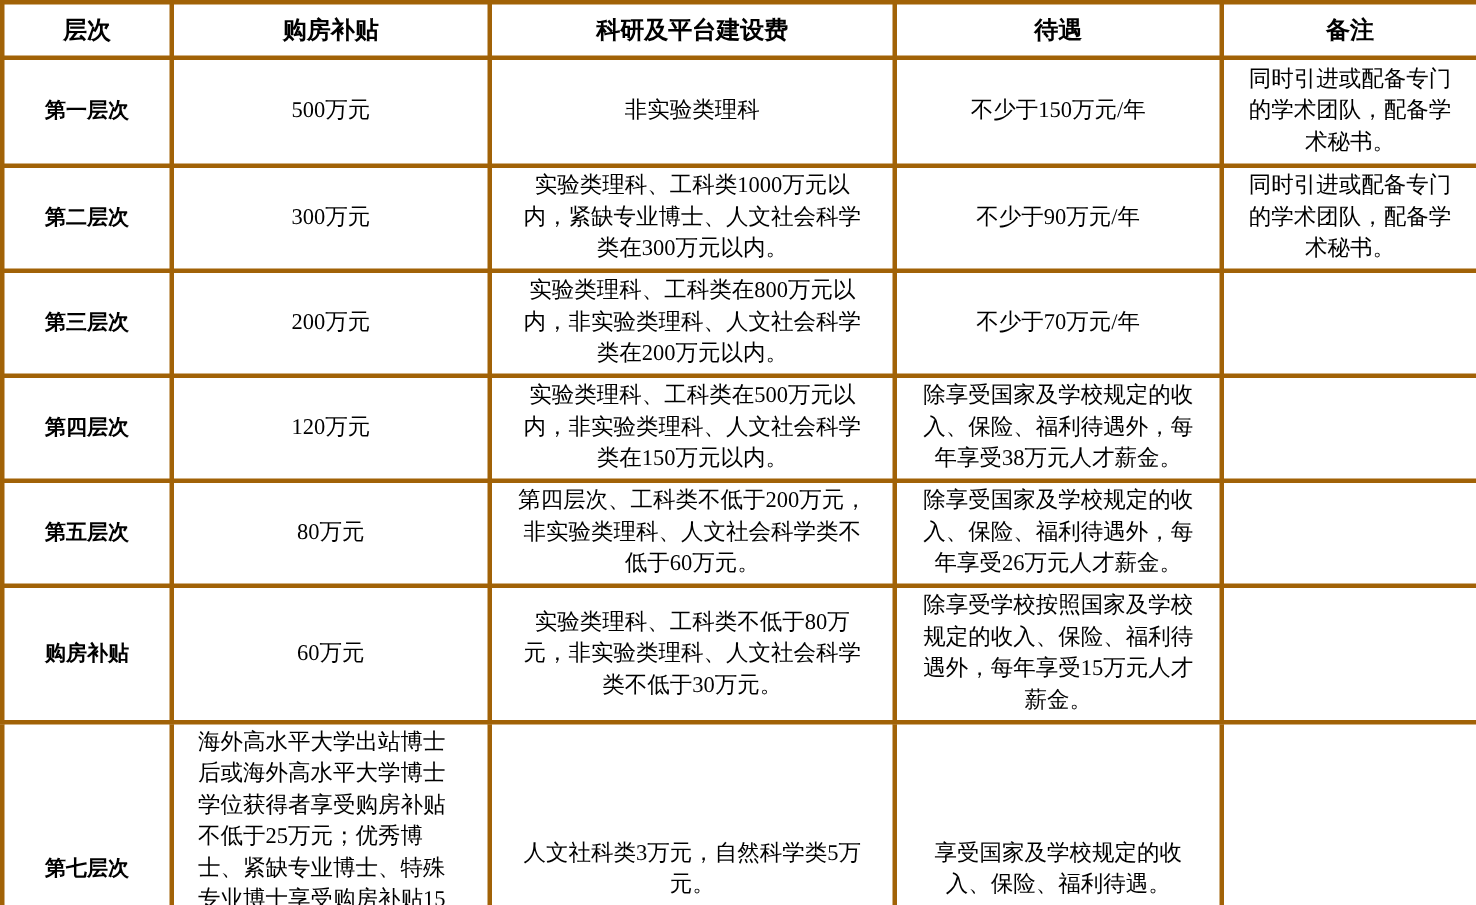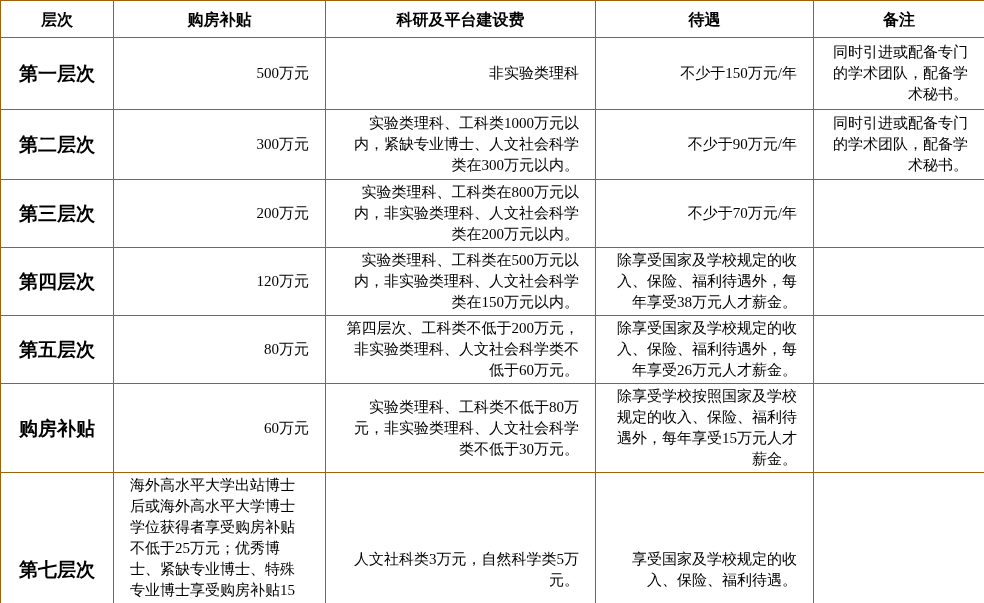--- a/index.html
+++ b/index.html
@@ -8,43 +8,43 @@
     background: #ffffff;
   }
   table {
     border-collapse: collapse;
     table-layout: fixed;
     width: 984px;
     color: #000000;
     font-family: "Liberation Serif", "DejaVu Serif", serif;
   }
   th, td {
-    border: 1px solid #a16207;
+    border: 3px solid #a16207;
     vertical-align: middle;
     font-size: 15px;
     line-height: 21px;
     padding: 2px 16px;
     overflow: hidden;
     word-break: break-all;
   }
   th {
     font-weight: bold;
     font-size: 16px;
     text-align: center;
   }
   td.c-level {
     text-align: center;
     font-weight: bold;
-    font-size: 19px;
+    font-size: 14px;
   }
   td.c-subsidy {
-    text-align: right;
+    text-align: center;
   }
   td.c-research, td.c-salary, td.c-note {
-    text-align: right;
+    text-align: center;
   }
   td.left {
     text-align: left;
   }
   tr.rh { height: 37px; }
   tr.r1 { height: 72px; }
   tr.r2 { height: 70px; }
   tr.r3 { height: 66px; }
   tr.r4 { height: 67px; }
   tr.r5 { height: 65px; }

